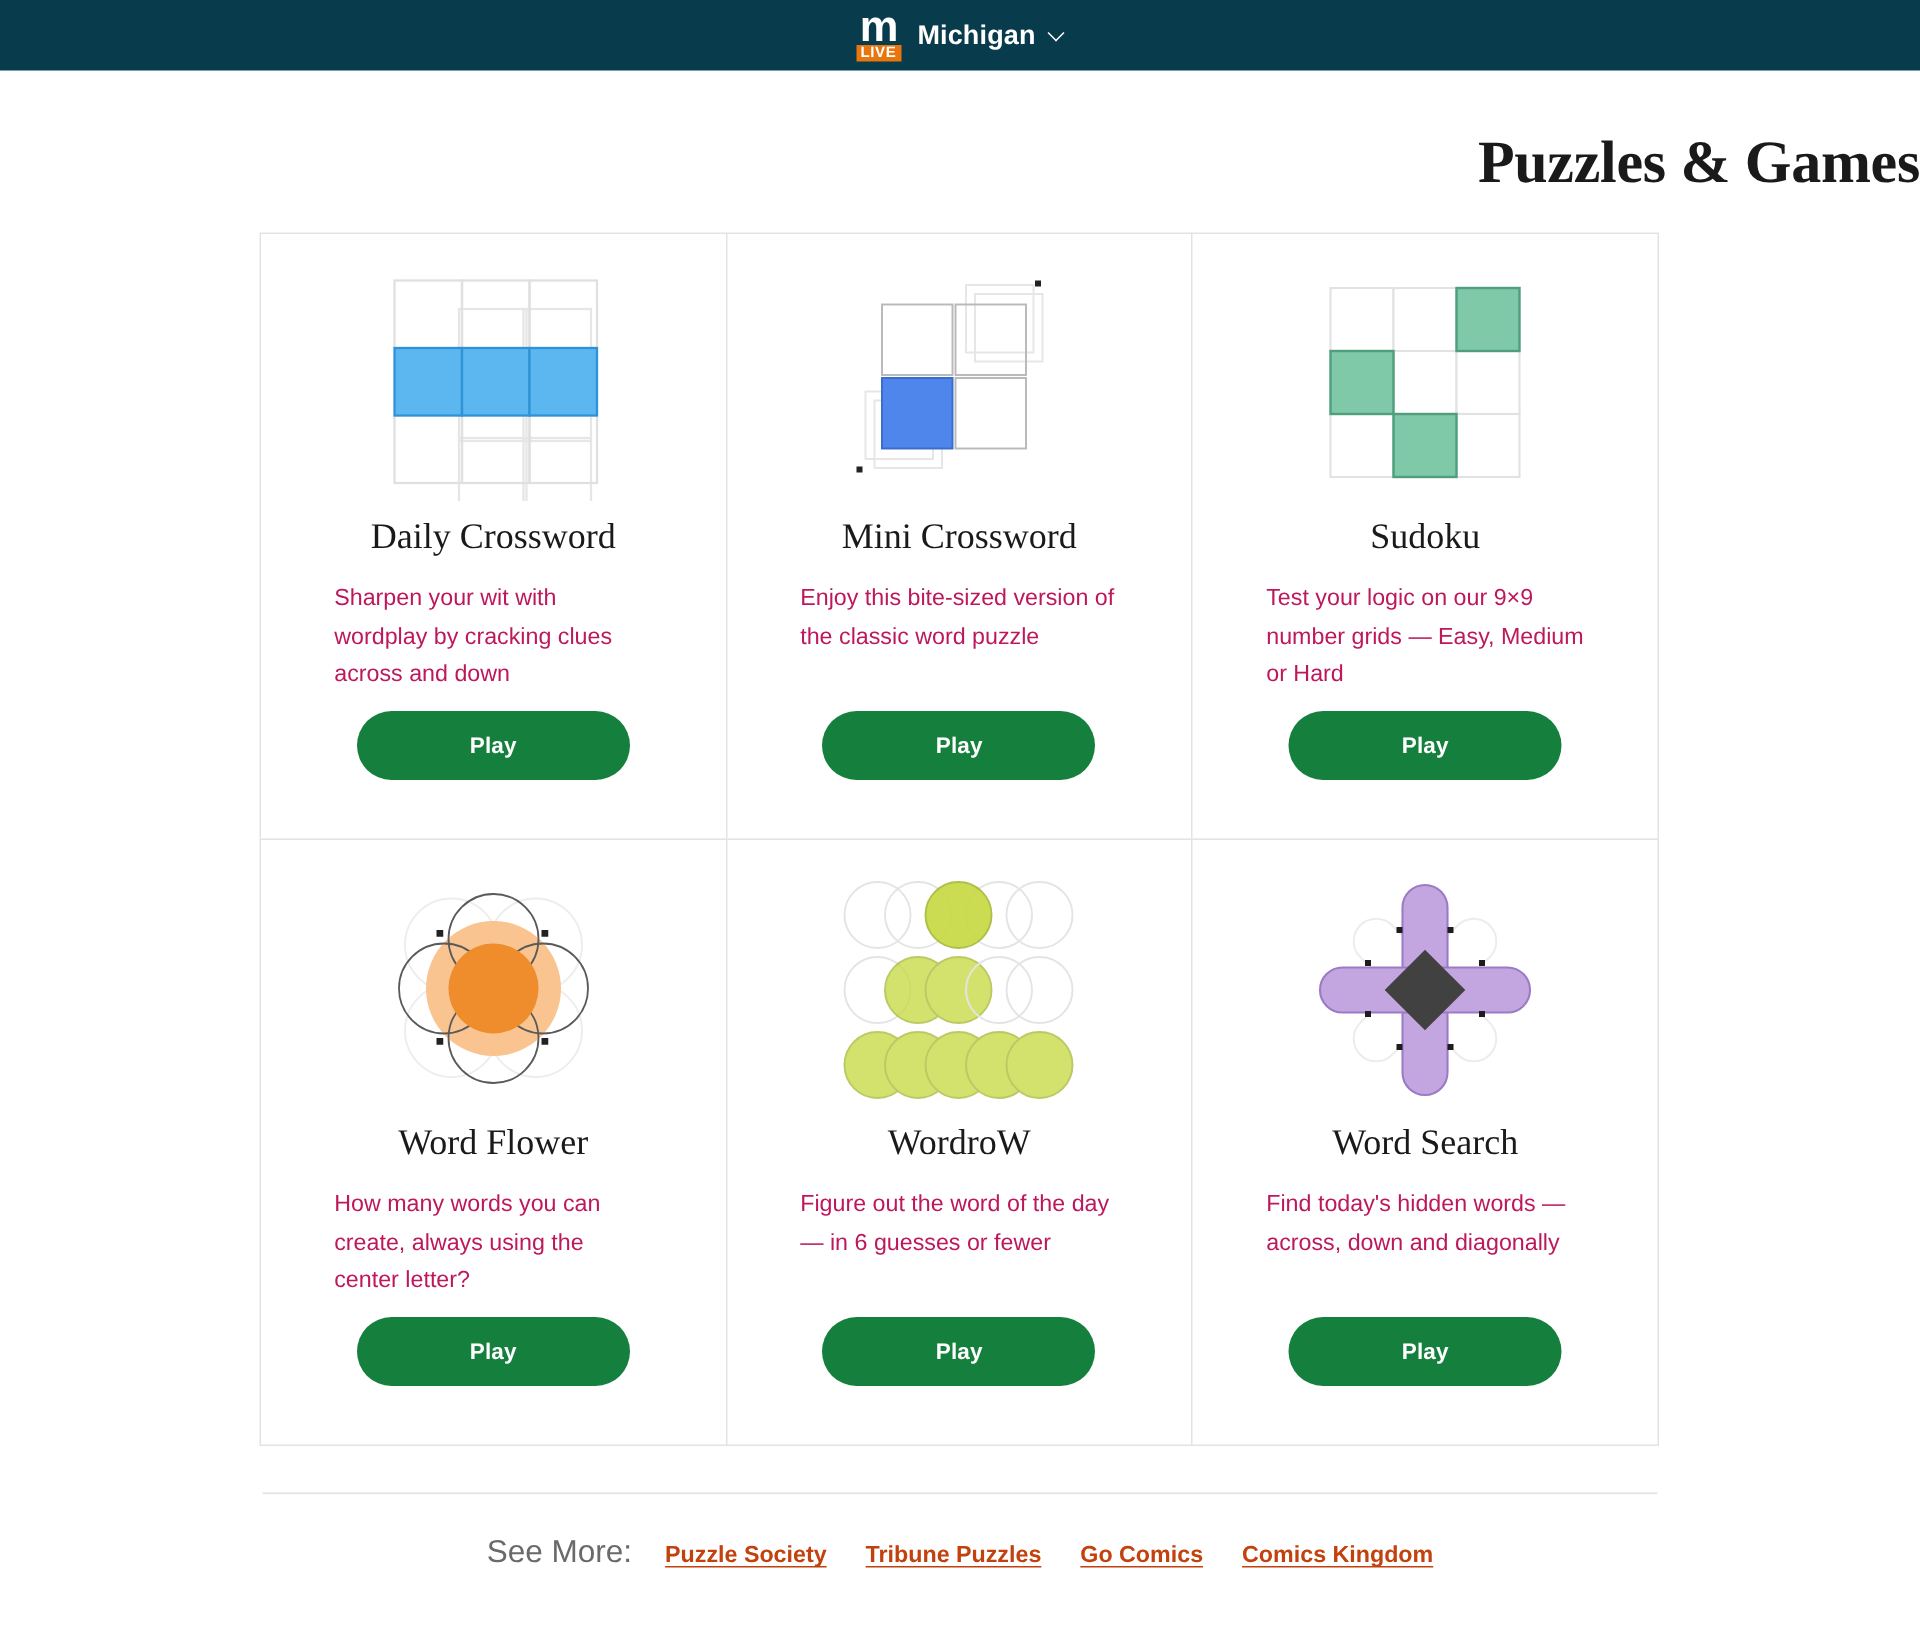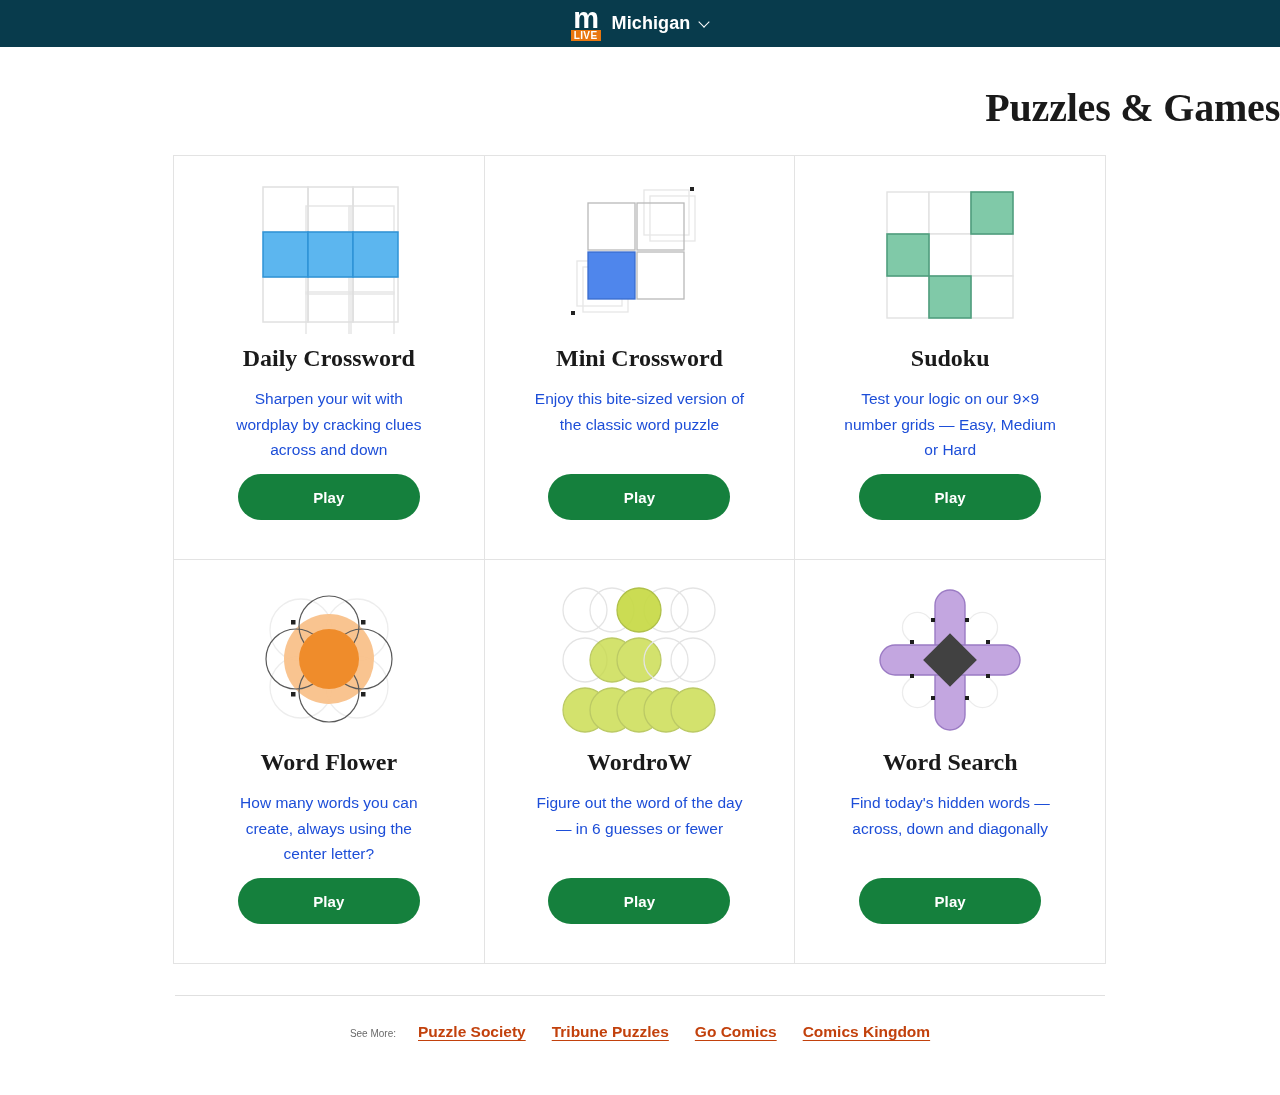--- a/index.html
+++ b/index.html
@@ -113,32 +113,32 @@
 
   .icon-wrap {
     width: 160px;
     height: 156px;
     position: relative;
     flex: none;
   }
 
   .card-title {
     font-family: "Liberation Serif", serif;
-    font-weight: 700;
+    font-weight: 400;
     font-size: 24px;
     line-height: 28px;
     color: #1a1a1a;
     margin: 10px 0 0 0;
     text-align: center;
   }
   .card-desc {
     font-size: 15.5px;
     line-height: 25.5px;
-    color: #1d4ed8;
-    text-align: center;
+    color: #be185d;
+    text-align: left;
     width: 212px;
     margin: 14px 0 0 0;
   }
   .play-btn {
     margin-top: auto;
     margin-bottom: 39px;
     width: 182px;
     height: 46px;
     border-radius: 26px;
     border: none;
@@ -160,21 +160,21 @@
   }
   .footer {
     display: flex;
     align-items: baseline;
     justify-content: center;
     gap: 0px;
     padding-top: 27px;
   }
   .see-more {
     color: #6a6a6a;
-    font-size: 10px;
+    font-size: 21px;
     margin-right: 22px;
   }
   .footer a {
     color: #c2410c;
     font-size: 15.5px;
     font-weight: 700;
     text-decoration: underline;
     text-underline-offset: 3px;
     margin-right: 26px;
     cursor: pointer;

